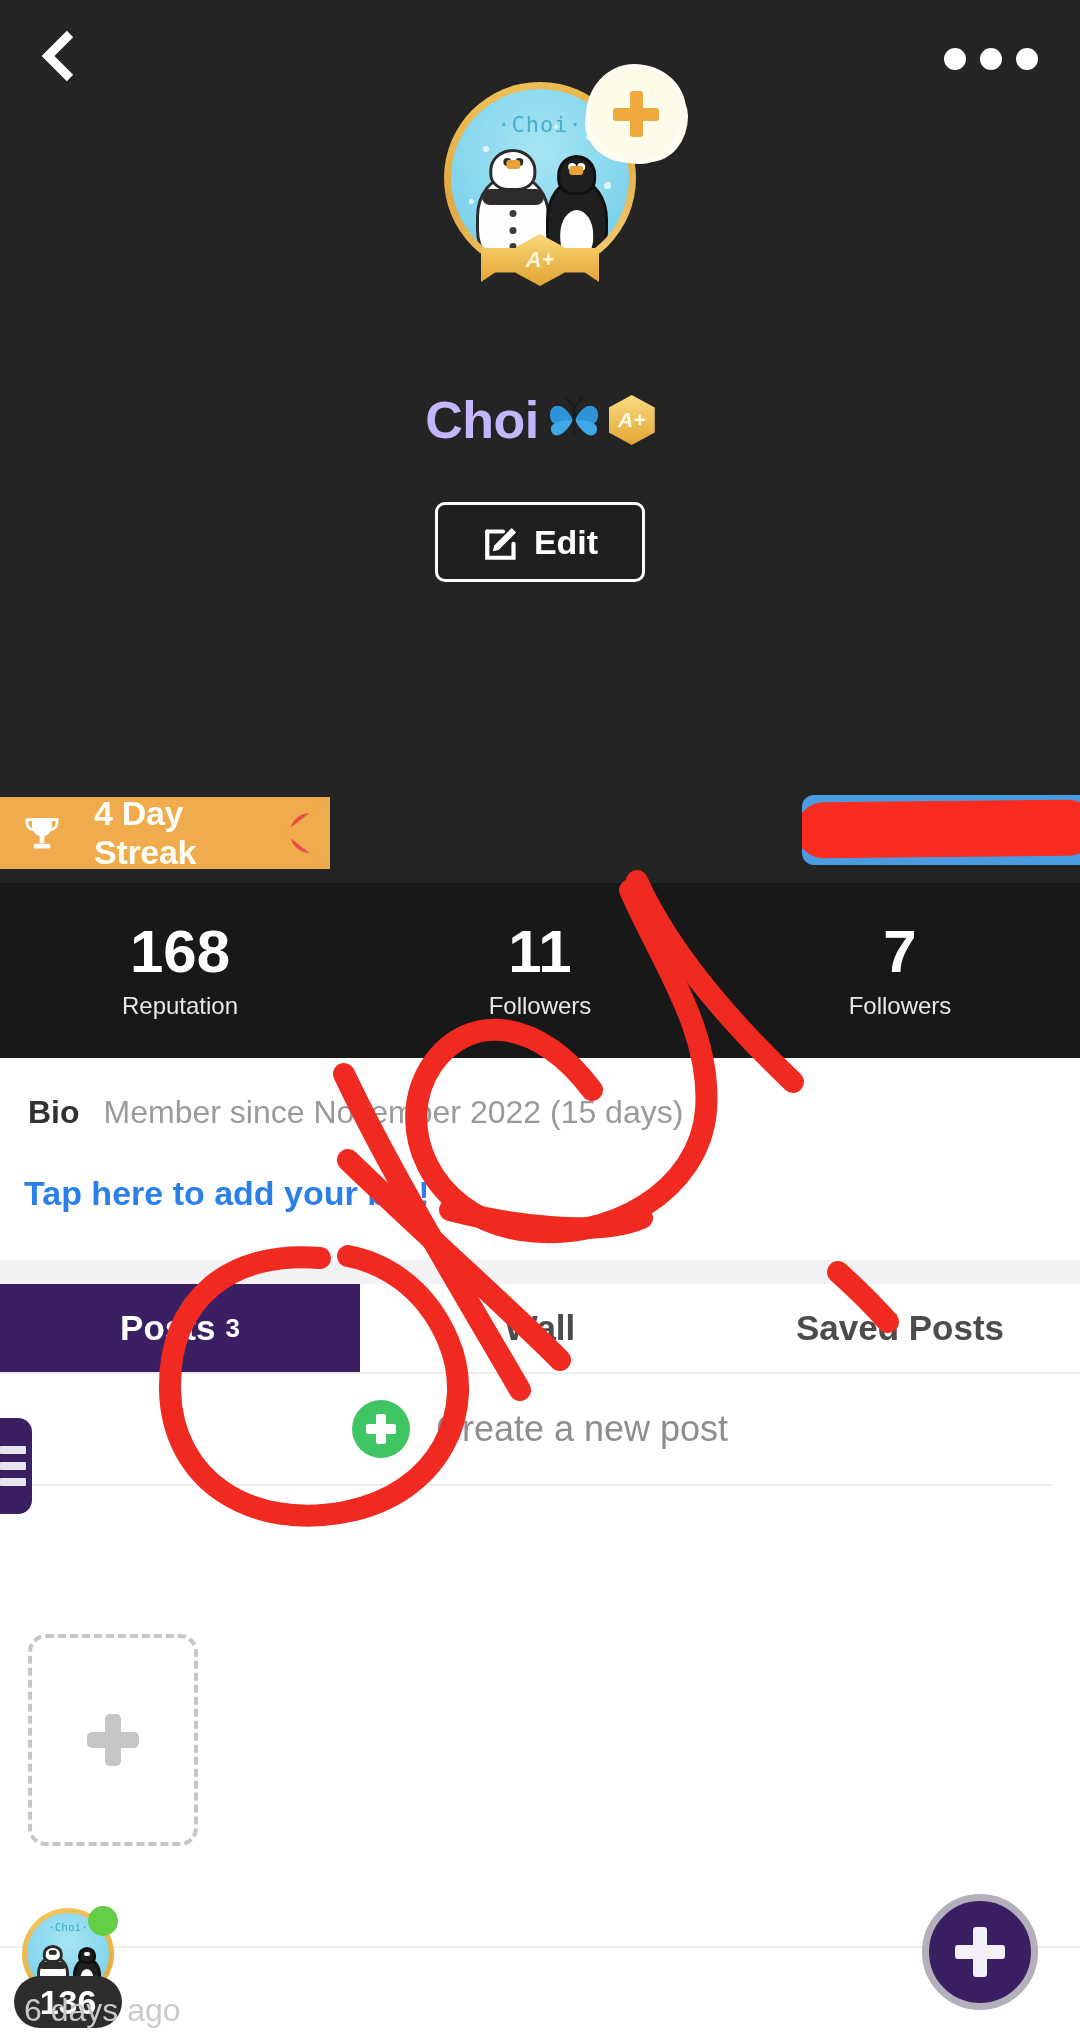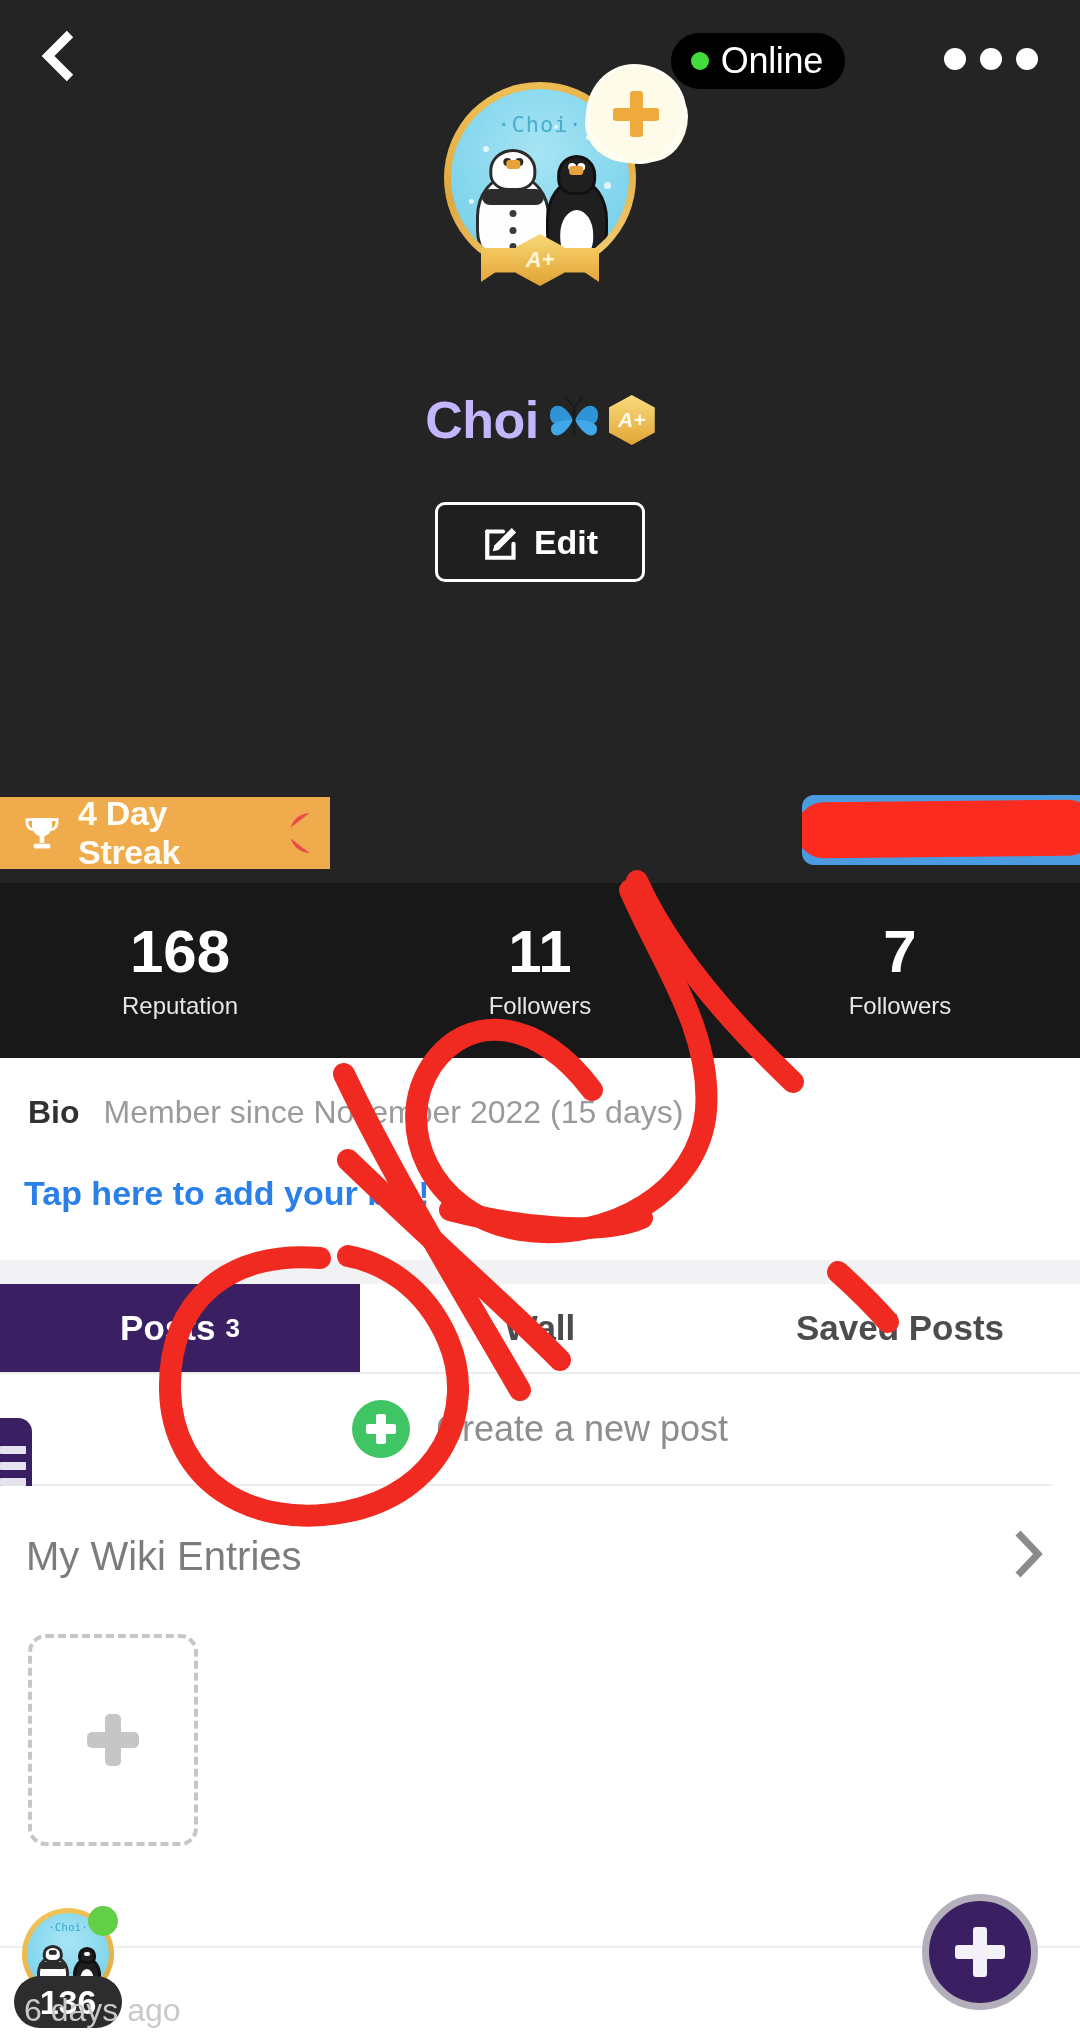--- a/index.html
+++ b/index.html
@@ -155,21 +155,21 @@
 
   
   .streak {
     position: absolute; left: 0; top: 797px; height: 72px; width: 330px;
     background: #efab4c;
     clip-path: polygon(0 0, 100% 0, 100% 100%, 0 100%, 0 100%);
   }
   .streak-inner {
     position:absolute; inset:0; background:#efab4c;
     clip-path: polygon(0 0, 100% 0, 86% 50%, 100% 100%, 0 100%);
-    display:flex; align-items:center; gap: 16px; padding-left: 22px;
+    display:flex; align-items:center; gap: 32px; padding-left: 22px;
   }
   .trophy { width: 40px; height: 42px; flex:none; }
   .streak-label { color:#fffdf5; font-size:34px; font-weight:bold; letter-spacing:-0.3px;}
   .alert-dot {
     width: 40px; height: 40px; border-radius: 50%; background:#ea4b4b;
     display:flex; align-items:center; justify-content:center; flex:none;
     color:#fff; font-size: 30px; font-weight:bold; line-height:1;
   }
 
   
@@ -310,24 +310,20 @@
 
   <div class="header-dark">
 
     <div class="nav-bar">
       <div class="back-icon">
         <svg width="40" height="56" viewBox="0 0 40 56">
           <path d="M32 6 L10 28 L32 50" fill="none" stroke="#ffffff" stroke-width="9" stroke-linecap="butt" stroke-linejoin="miter"></path>
         </svg>
       </div>
 
-      <div class="online-pill">
-        <span class="online-dot"></span>
-        <span class="online-text">Online</span>
-      </div>
 
       <div class="kebab">
         <i></i>
         <i></i>
         <i></i>
       </div>
     </div>
 
     <div class="avatar-wrap">
       <div class="avatar-ring">
@@ -467,28 +463,20 @@
     <span class="create-lbl">Create a new post</span>
   </div>
   <div class="create-divider"></div>
 
   <div class="drawer-tab">
     <i></i>
     <i></i>
     <i></i>
   </div>
 
-  <div class="wiki-head">
-    <span class="wiki-title">My Wiki Entries</span>
-    <span class="wiki-arrow">
-      <svg width="34" height="52" viewBox="0 0 34 52">
-        <path d="M6 5 L26 26 L6 47" fill="none" stroke="#8b8b8b" stroke-width="7"></path>
-      </svg>
-    </span>
-  </div>
 
   <div class="wiki-card">
     <span class="plus"></span>
   </div>
 
   <div class="bottom-divider"></div>
 
   <div class="mini-avatar">
     <div class="mini-inner">
       <div class="mini-name">·Choi·</div>

